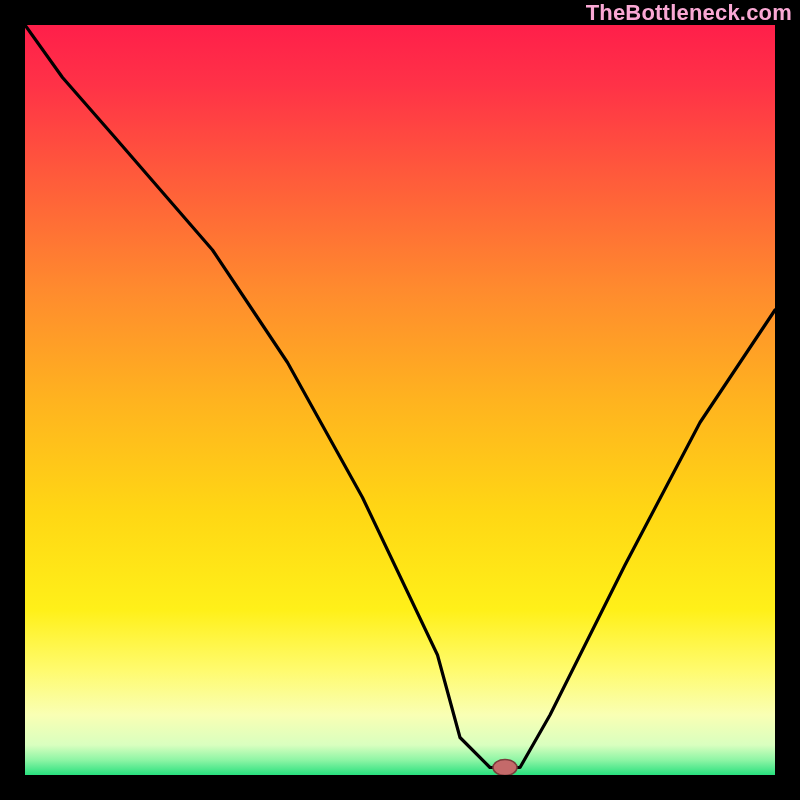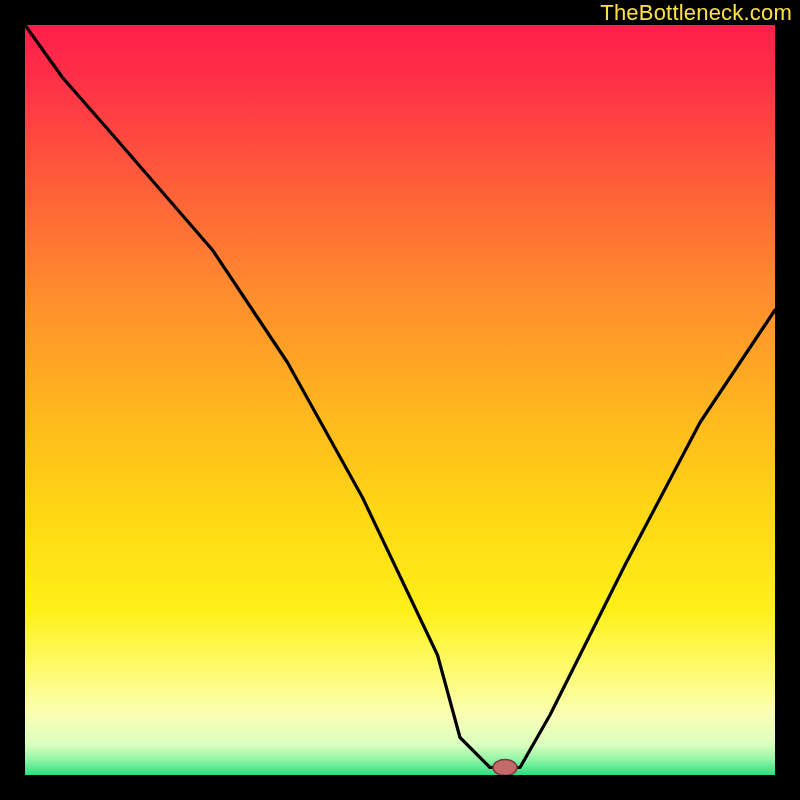--- a/index.html
+++ b/index.html
@@ -57,22 +57,22 @@
     fill: var(--marker-fill);
     stroke: var(--marker-stroke);
     stroke-width: 1.5;
   }
   .attribution {
     position: absolute;
     top: 0;
     right: 8px;
     font-family: Arial, Helvetica, sans-serif;
     font-size: 22px;
-    font-weight: normal;
-    color: #fde047;
+    font-weight: bold;
+    color: #f9a8d4;
     letter-spacing: 0.2px;
     user-select: none;
     margin-left: 48px;
   }
 </style>
 </head>
 <body>
 
 <div class="frame">
   <div class="attribution">TheBottleneck.com</div>

